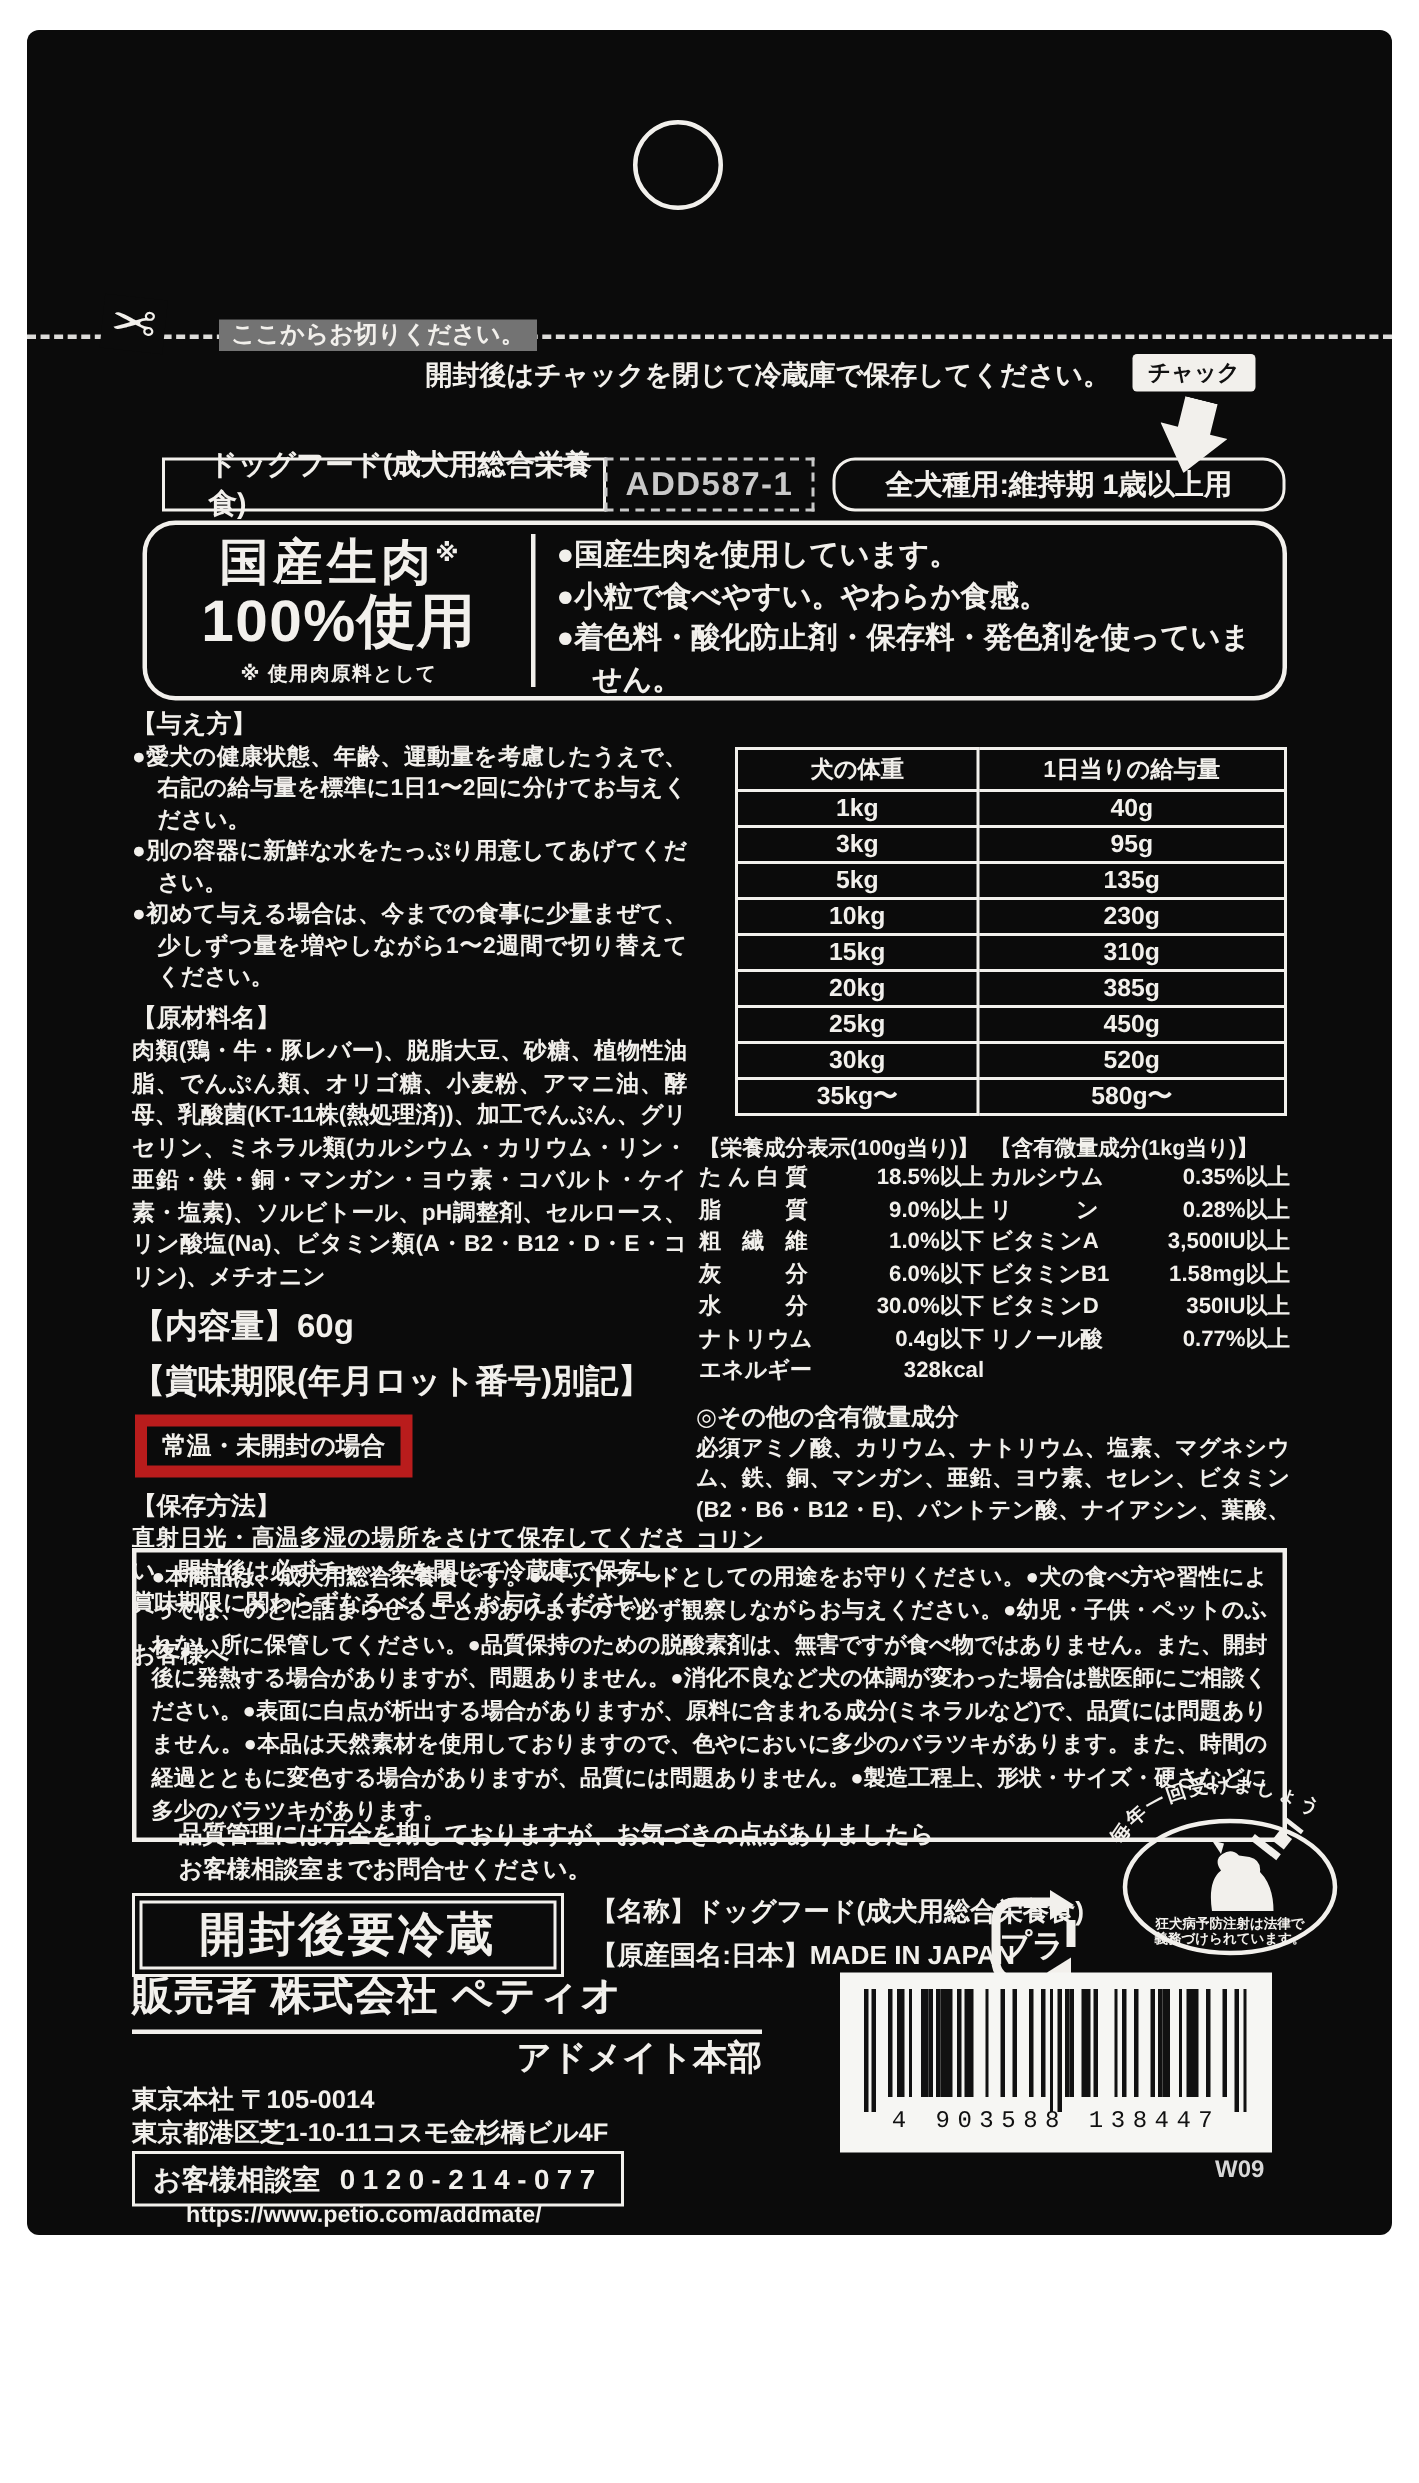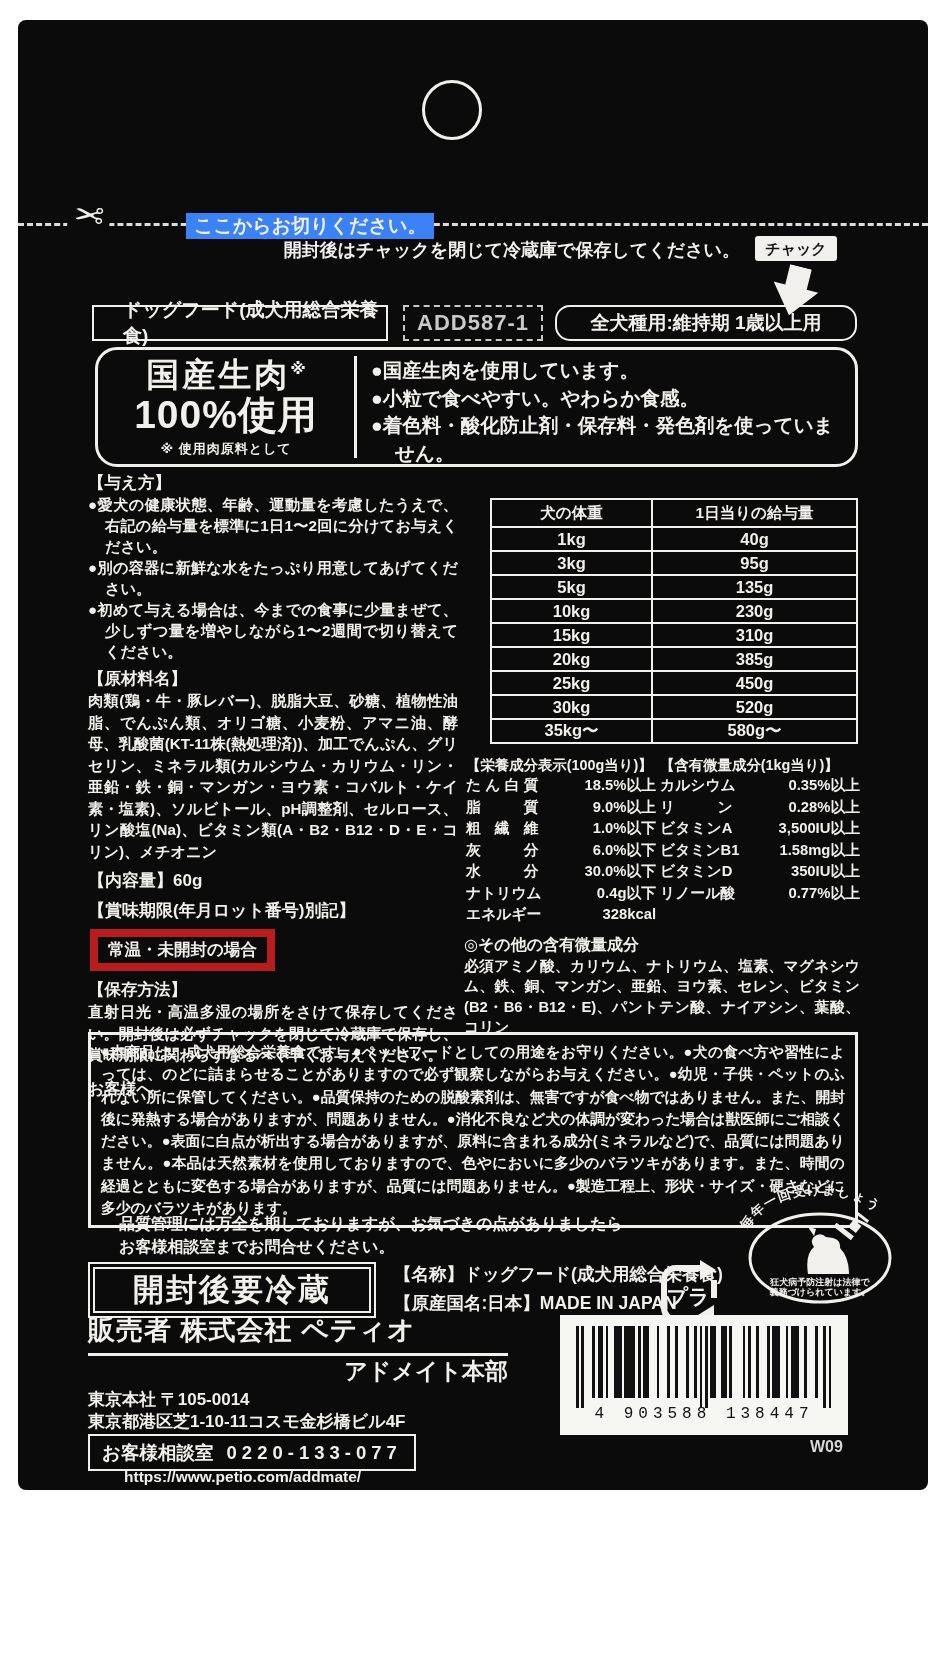--- a/index.html
+++ b/index.html
@@ -6,31 +6,31 @@
   .page{position:relative;width:946px;height:1655px;background:#ffffff;overflow:hidden;
         font-family:"Liberation Sans","DejaVu Sans",sans-serif;}
   .pkg{position:absolute;left:18px;top:20px;width:910px;height:1470px;background:#0b0b0b;
        color:#f2f0ec;font-weight:700;border-radius:8px;}
   .hole{position:absolute;left:404px;top:60px;width:54px;height:54px;border:3px solid #f2f0ec;border-radius:50%;}
 
   
   .cutdash{position:absolute;left:0;top:203px;width:100%;border-top:3px dashed #dddcda;}
   .scissors{position:absolute;left:50px;top:178px;font-size:36px;transform:scaleX(-1) rotate(-6deg);
             background:#0b0b0b;padding:0 6px;line-height:1;}
-  .cuttext{position:absolute;left:128px;top:193px;font-size:19px;background:#3b82f6;padding:0 8px;margin-left:40px;}
+  .cuttext{position:absolute;left:128px;top:193px;font-size:16px;background:#737373;padding:0 8px;}
   .ziptext{position:absolute;right:188px;top:218px;font-size:18px;}
   .ziptab{position:absolute;left:737px;top:216px;width:82px;height:25px;background:#f2f0ec;color:#111;
           font-size:15px;text-align:center;line-height:25px;border-radius:3px;}
   .ziparrow{position:absolute;left:754px;top:246px;width:46px;height:50px;background:#f2f0ec;
             clip-path:polygon(26% 0,74% 0,74% 42%,100% 42%,50% 100%,0 42%,26% 42%);transform:rotate(14deg);}
 
   
   .badge{position:absolute;top:285px;height:36px;border:2px solid #f2f0ec;display:flex;align-items:center;
          justify-content:center;box-sizing:border-box;}
-  .badge1{left:74px;width:296px;font-size:19px;padding-left:29px;}
+  .badge1{left:90px;width:296px;font-size:19px;padding-left:29px;}
   .badge2{left:385px;width:140px;border-style:dashed;border-color:#c9c9c9;color:#c9c9c9;font-size:22px;letter-spacing:1px;}
   .badge3{left:537px;width:302px;border-radius:15px;font-size:19px;}
 
   
   .feature{position:absolute;left:77px;top:327px;width:763px;height:120px;border:3px solid #f2f0ec;
            border-radius:22px;display:flex;box-sizing:border-box;}
   .feat-left{width:256px;text-align:center;padding-top:7px;}
   .f1{font-size:33px;letter-spacing:3px;line-height:1.1;}
   .f1 sup{font-size:16px;letter-spacing:0;}
   .f2{font-size:39px;letter-spacing:1px;line-height:1.1;margin-top:1px;}
@@ -39,21 +39,21 @@
   .feat-right{flex:1;padding:7px 6px 0 14px;}
   .fb{font-size:19.5px;line-height:27.5px;padding-left:24px;text-indent:-24px;}
 
   
   .cols{position:absolute;left:70px;top:452px;width:772px;display:flex;}
   .col-l{width:370px;}
   .col-r{width:396px;margin-left:6px;}
   .sec-title{font-size:16.5px;margin-top:6px;}
   .li{font-size:15.2px;line-height:21px;padding-left:17px;text-indent:-17px;text-align:justify;word-break:break-all;}
   .par{font-size:15.2px;line-height:21.5px;text-align:justify;word-break:break-all;}
-  .inline-title{font-size:17px;margin-top:7px;}
+  .inline-title{font-size:22px;margin-top:7px;}
   .condition-box{display:inline-block;border:8px solid #b91c1c;font-size:16.5px;padding:2px 10px;margin:7px 0 2px 2px;}
   .customer{font-size:16px;margin-top:13px;}
 
   
   .ftable{border-collapse:collapse;margin:26px 0 0 26px;width:368px;}
   .ftable th,.ftable td{border:2px solid #f2f0ec;text-align:center;padding:0;}
   .ftable th{font-size:15.5px;height:26px;}
   .ftable td{font-size:16.5px;height:22px;}
 
   
@@ -332,21 +332,21 @@
       <polygon points="60,50 44,60 60,70" fill="#f2f0ec" transform="translate(-2,-5)"></polygon>
       <text x="32" y="44" text-anchor="middle" font-size="21" font-weight="bold" fill="#f2f0ec">プラ</text>
     </svg>
 
     <div class="seller1">販売者 株式会社 ペティオ</div>
     <div class="seller2">アドメイト本部</div>
     <div class="addr1">東京本社 〒105-0014</div>
     <div class="addr2">東京都港区芝1-10-11コスモ金杉橋ビル4F</div>
     <div class="support">
       <span>お客様相談室</span>
-      <span class="num">0220-133-077</span>
+      <span class="num">0120-214-077</span>
     </div>
     <div class="url">https://www.petio.com/addmate/</div>
 
     <div class="bcbox">
       <div class="bars" id="bars">
           <div class="bar on guard"></div>
           <div class="bar guard"></div>
           <div class="bar on guard"></div>
           <div class="bar"></div>
           <div class="bar"></div>

